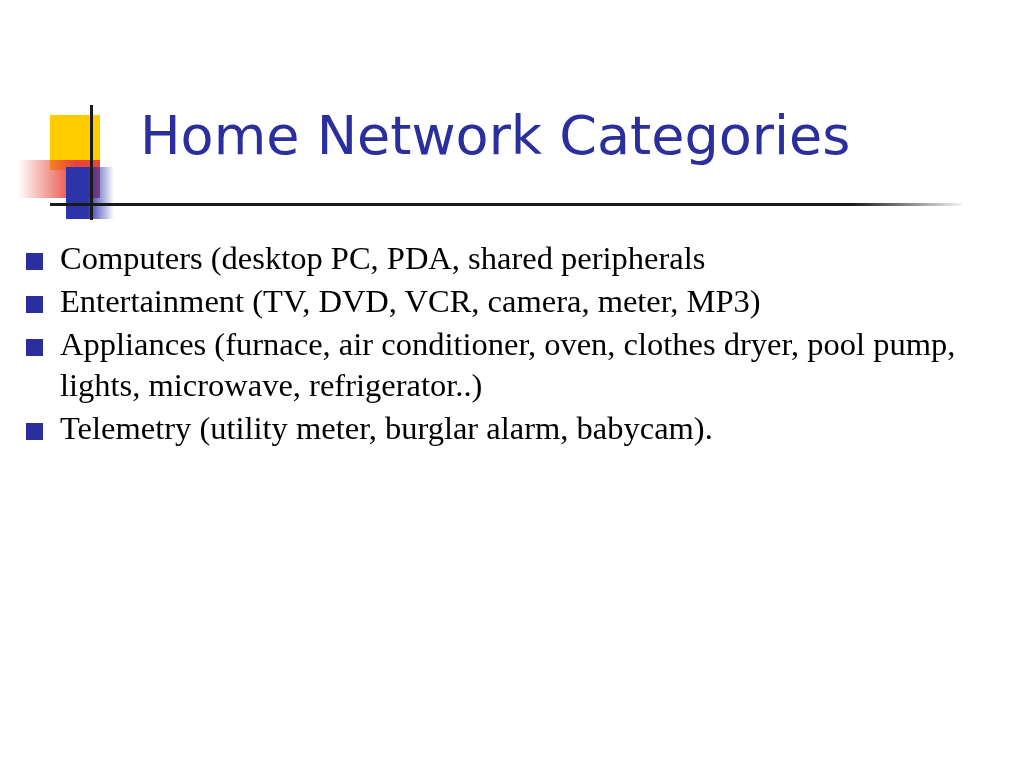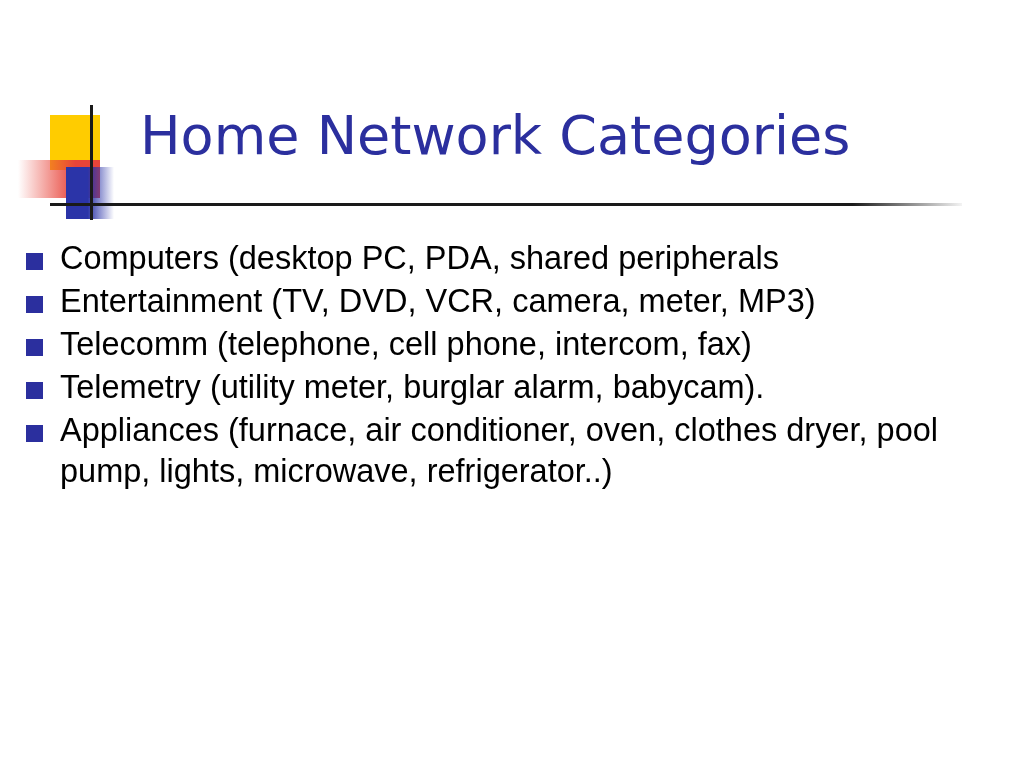--- a/index.html
+++ b/index.html
@@ -107,21 +107,21 @@
     height: 17px;
     background: #2b2f9e;
     margin-top: 15px;
     margin-right: 17px;
   }
   .bullet-text {
     flex: 1 1 auto;
     font-size: 32.5px;
     line-height: 1.26;
     color: #000000;
-    font-family: Liberation Sans, sans-serif;
+    font-family: Liberation Serif, serif;
   }
 </style>
 </head>
 <body>
 
 <div class="slide">
 
   <div class="title-decor">
     <div class="decor-yellow"></div>
     <div class="decor-red"></div>
@@ -137,29 +137,25 @@
     <div class="bullet-row">
       <span class="bullet-marker"></span>
       <span class="bullet-text">Computers (desktop PC, PDA, shared peripherals</span>
     </div>
 
     <div class="bullet-row">
       <span class="bullet-marker"></span>
       <span class="bullet-text">Entertainment (TV, DVD, VCR, camera, meter, MP3)</span>
     </div>
 
+
     <div class="bullet-row">
       <span class="bullet-marker"></span>
-      <span class="bullet-text">Telecomm (telephone, cell phone, intercom, fax)</span>
+      <span class="bullet-text">Appliances (furnace, air conditioner, oven, clothes dryer, pool pump, lights, microwave, refrigerator..)</span>
     </div>
 
     <div class="bullet-row">
       <span class="bullet-marker"></span>
       <span class="bullet-text">Telemetry (utility meter, burglar alarm, babycam).</span>
     </div>
 
-    <div class="bullet-row">
-      <span class="bullet-marker"></span>
-      <span class="bullet-text">Appliances (furnace, air conditioner, oven, clothes dryer, pool pump, lights, microwave, refrigerator..)</span>
-    </div>
-
   </div>
 </div>
 
 </body></html>

